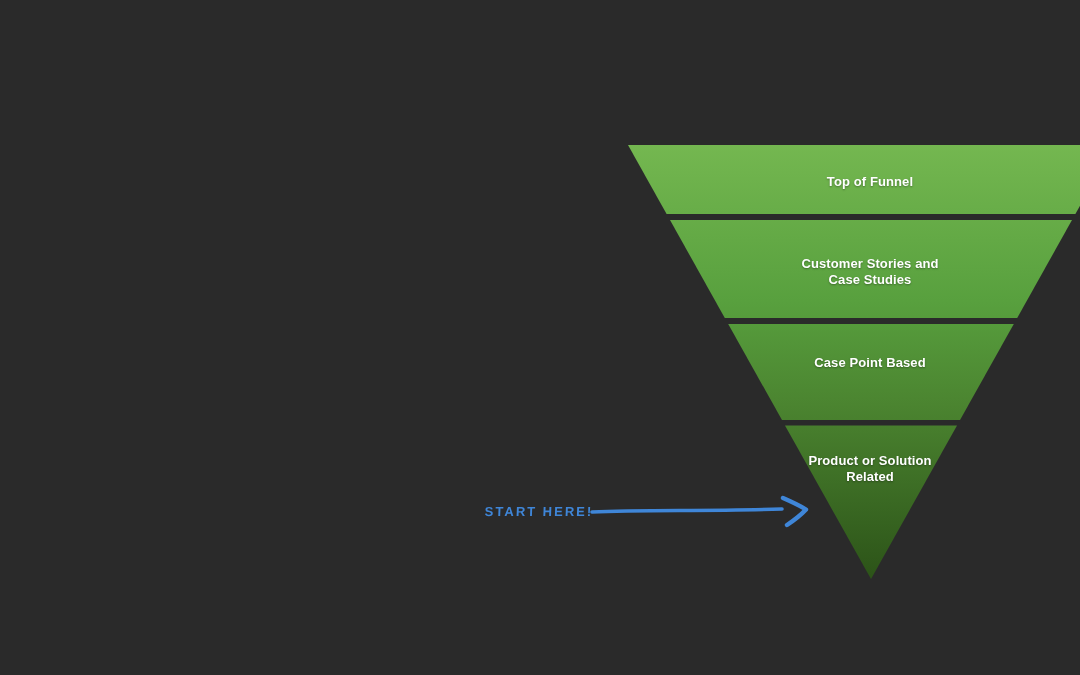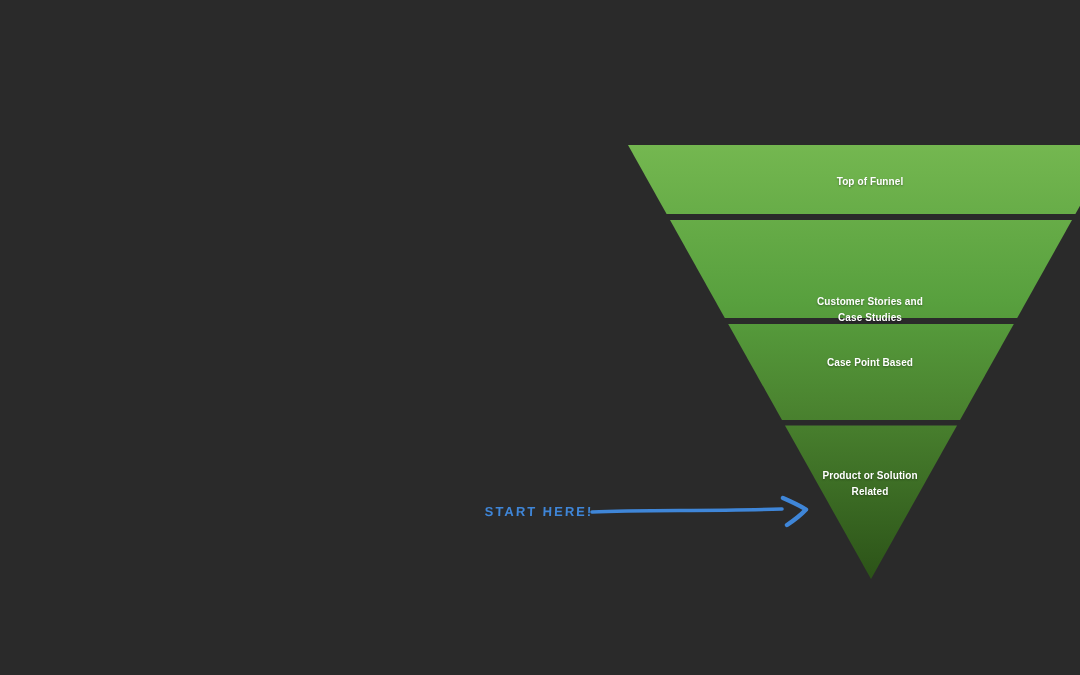--- a/index.html
+++ b/index.html
@@ -21,31 +21,31 @@
     top: 0;
     width: 1080px;
     height: 675px;
     display: block;
   }
   .seg-label {
     position: absolute;
     transform: translate(-50%, -50%);
     color: #ffffff;
     font-weight: bold;
-    font-size: 10px;
+    font-size: 13px;
     line-height: 16px;
     text-align: center;
     white-space: pre-line;
     text-shadow: 0 1px 2px rgba(0,0,0,0.35);
     letter-spacing: 0.1px;
   }
   .seg-label.s1 { left: 870px; top: 182px; }
-  .seg-label.s2 { left: 870px; top: 272px; margin-top: 38px; }
+  .seg-label.s2 { left: 870px; top: 272px; }
   .seg-label.s3 { left: 870px; top: 363px; }
-  .seg-label.s4 { left: 870px; top: 484px; }
+  .seg-label.s4 { left: 870px; top: 469px; }
   .start-here-label {
     position: absolute;
     left: 539px;
     top: 511px;
     transform: translate(-50%, -50%) skewX(-2deg);
     color: #3f86d8;
     font-weight: bold;
     font-size: 13px;
     letter-spacing: 2px;
     white-space: nowrap;

